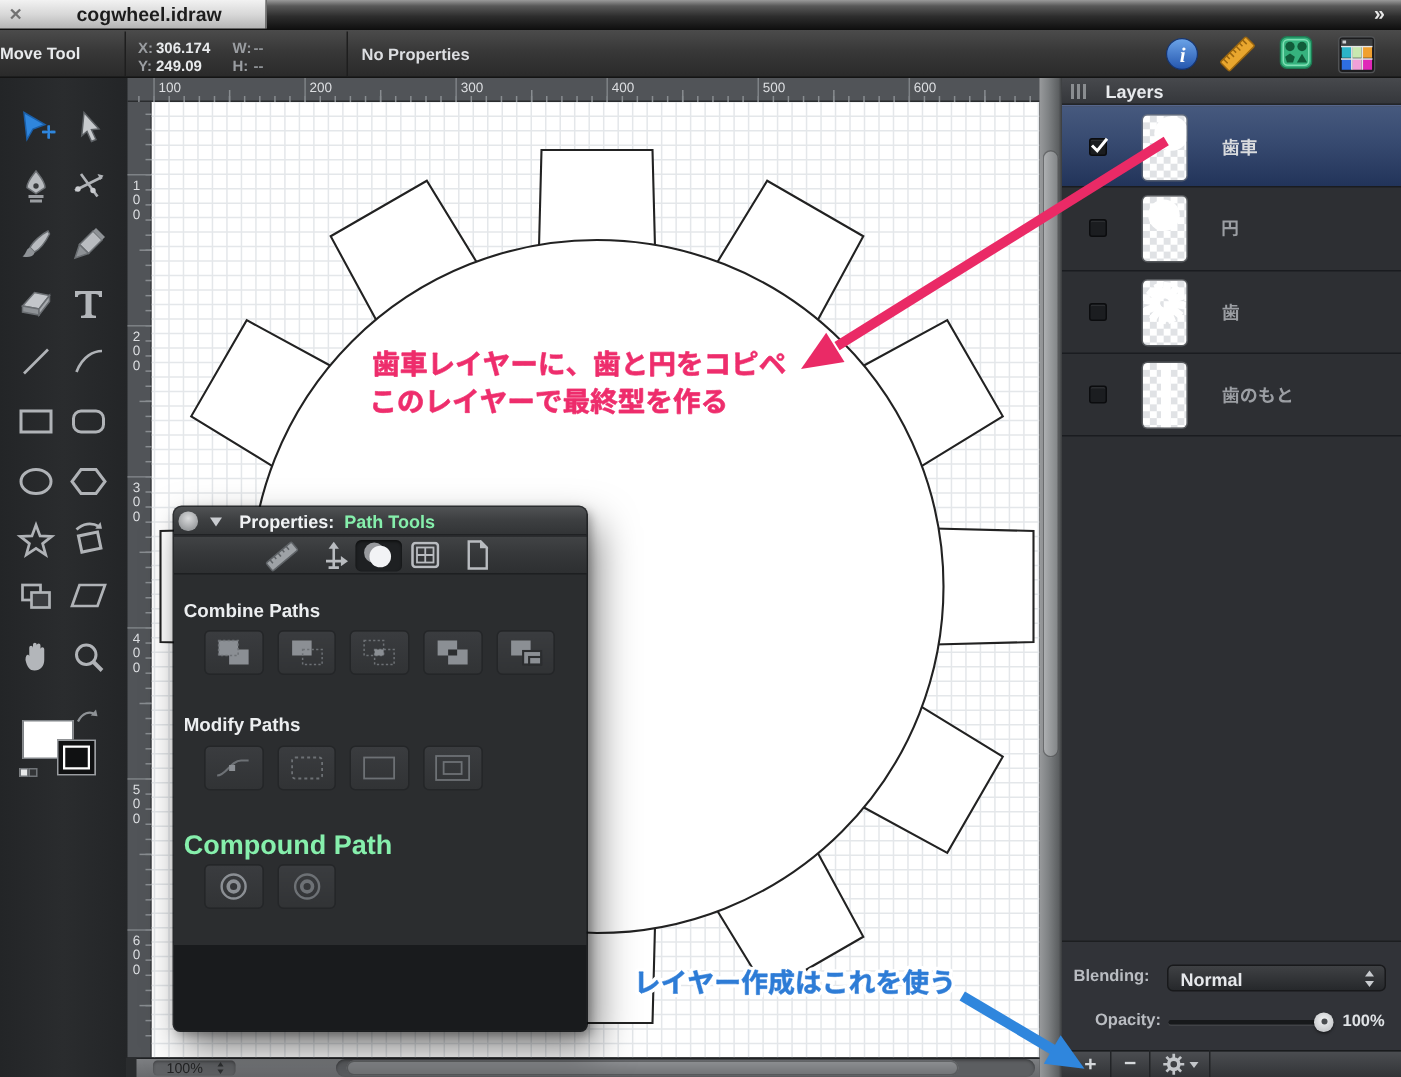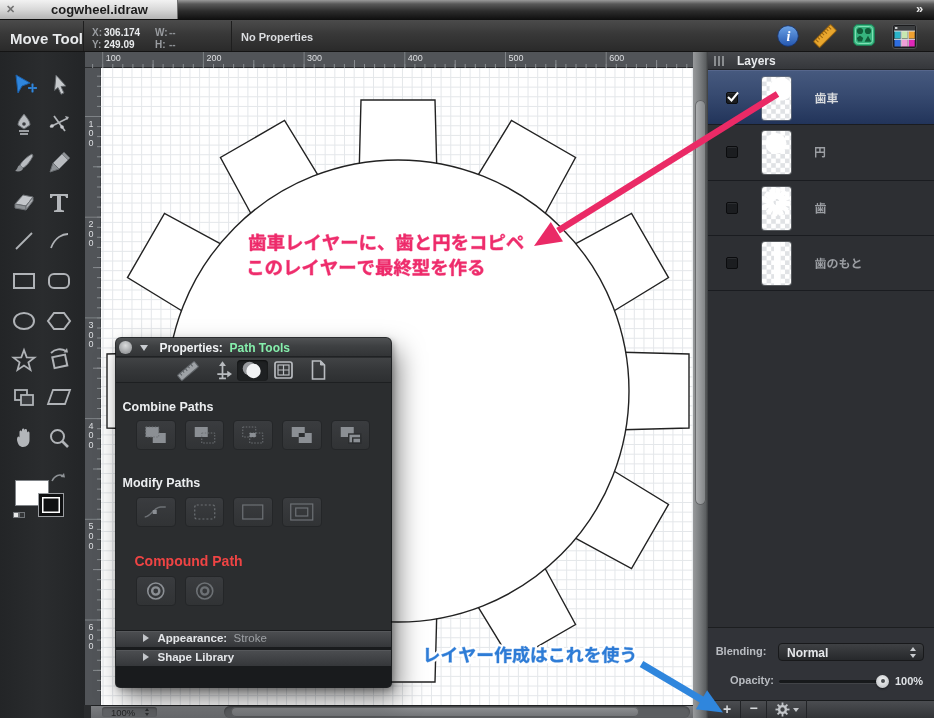--- a/index.html
+++ b/index.html
@@ -8,21 +8,21 @@
 
 <div class="abs" style="left:0;top:0;width:934px;height:20px;background:linear-gradient(180deg,#9a9a9a 0%,#585858 20%,#2d2d2d 55%,#0e0e0e 100%)"></div>
 <div class="abs" style="left:0;top:0;width:178px;height:19px;background:linear-gradient(180deg,#f2f2f2 0%,#d8d8d8 50%,#b4b4b4 100%);border-right:1px solid #6e6e6e"></div>
 <div class="abs" style="left:4px;top:2.5px;width:13px;height:14px;color:#727272;font-size:11px;font-weight:bold;text-align:center">✕</div>
 <div class="abs" style="left:51px;top:2px;font-size:13px;font-weight:bold;color:#1c1c1c">cogwheel.idraw</div>
 <div class="abs" style="left:916px;top:1px;font-size:13px;font-weight:bold;color:#e8e8e8">»</div>
 
 <div class="abs" style="left:0;top:20px;width:934px;height:32px;background:linear-gradient(180deg,#4b4b4b 0%,#383838 45%,#2a2a2a 100%);border-bottom:1px solid #141414"></div>
 <div class="abs" style="left:83px;top:21px;width:1px;height:30px;background:#1e1e1e"></div>
 <div class="abs" style="left:231px;top:21px;width:1px;height:30px;background:#1e1e1e"></div>
-<div class="abs" style="left:0;top:30px;width:83px;text-align:right;font-size:15px;font-weight:bold;color:#e8eaec">Move Tool</div>
+<div class="abs" style="left:0;top:30px;width:83px;text-align:left;font-size:11px;font-weight:bold;color:#e8eaec">Move Tool</div>
 <div class="abs" style="left:92px;top:27px;font-size:10px;font-weight:bold;color:#9a9da1">X:</div>
 <div class="abs" style="left:104px;top:27px;font-size:10px;font-weight:bold;color:#e8eaec">306.174</div>
 <div class="abs" style="left:92px;top:39px;font-size:10px;font-weight:bold;color:#9a9da1">Y:</div>
 <div class="abs" style="left:104px;top:39px;font-size:10px;font-weight:bold;color:#e8eaec">249.09</div>
 <div class="abs" style="left:155px;top:27px;font-size:10px;font-weight:bold;color:#9a9da1">W:</div>
 <div class="abs" style="left:169px;top:27px;font-size:10px;font-weight:bold;color:#8e9296">--</div>
 <div class="abs" style="left:155px;top:39px;font-size:10px;font-weight:bold;color:#9a9da1">H:</div>
 <div class="abs" style="left:169px;top:39px;font-size:10px;font-weight:bold;color:#8e9296">--</div>
 <div class="abs" style="left:241px;top:31px;font-size:11px;font-weight:bold;color:#dcdee1">No Properties</div>
 
@@ -583,21 +583,21 @@
 <div class="abs" style="left:231px;top:706.5px;width:408px;height:10px;background:linear-gradient(180deg,#8e9093,#707275);border-radius:5px;box-shadow:inset 0 0 0 1px rgba(70,72,74,.6)"></div>
 
 <div class="abs" style="left:115.5px;top:338px;width:275.5px;height:348.5px;background:#2b2d2f;border-radius:5px 5px 4px 4px;box-shadow:0 0 0 1px rgba(12,14,16,.85), 7px 12px 26px rgba(0,0,0,.5), 2px 3px 7px rgba(0,0,0,.35)">
   <div style="position:absolute;left:0;top:0;width:275.5px;height:18.5px;background:linear-gradient(180deg,#505254 0%,#3e4042 45%,#323436 100%);border-radius:5px 5px 0 0;border-bottom:1px solid #202224"></div>
   <div style="position:absolute;left:3.5px;top:3px;width:12.5px;height:12.5px;border-radius:50%;background:radial-gradient(circle at 50% 35%,#dadbdc,#828588)"></div>
   <span style="position:absolute;left:24px;top:7px;width:0;height:0;border-top:6px solid #c9ccd0;border-left:4.5px solid transparent;border-right:4.5px solid transparent"></span>
   <div style="position:absolute;left:44px;top:3px;font-size:12px;font-weight:bold;color:#f0f2f4">Properties:&nbsp; <span style="font-weight:bold;color:#86efac">Path Tools</span></div>
   <div style="position:absolute;left:0;top:19.5px;width:275.5px;height:25px;background:linear-gradient(180deg,#414345 0%,#353739 50%,#2d2f31 100%);border-bottom:1px solid #1d1f21"></div>
   <div style="position:absolute;left:7px;top:61.5px;font-size:12.5px;font-weight:bold;color:#eceef0">Combine Paths</div>
   <div style="position:absolute;left:7px;top:138px;font-size:12.5px;font-weight:bold;color:#eceef0">Modify Paths</div>
-  <div style="position:absolute;left:19px;top:215px;font-size:14px;font-weight:bold;color:#ef4444">Compound Path</div>
+  <div style="position:absolute;left:7px;top:215px;font-size:18px;font-weight:bold;color:#86efac">Compound Path</div>
   <div style="position:absolute;left:20.5px;top:81.5px;width:39.5px;height:30px;background:linear-gradient(180deg,#3a3c3f,#313335);border:1px solid #242628;border-radius:4px;box-sizing:border-box"><svg width="37.5" height="28" viewBox="-18.75 -14.0 37.5 28">
         <rect x="-10" y="-8" width="13" height="10" fill="#8b8f94"></rect>
         <rect x="-3" y="-2" width="13" height="10" fill="#8b8f94"></rect>
         <rect x="-10" y="-8" width="13" height="10" fill="none" stroke="#6d7175" stroke-width="1" stroke-dasharray="1.5 1.5"></rect>
       </svg></div>
 <div style="position:absolute;left:69.2px;top:81.5px;width:39.5px;height:30px;background:linear-gradient(180deg,#3a3c3f,#313335);border:1px solid #242628;border-radius:4px;box-sizing:border-box"><svg width="37.5" height="28" viewBox="-18.75 -14.0 37.5 28">
         <rect x="-10" y="-8" width="13" height="10" fill="#8b8f94"></rect>
         <rect x="-3" y="-2" width="13" height="10" fill="none" stroke="#6d7175" stroke-width="1" stroke-dasharray="1.5 1.5"></rect>
       </svg></div>
 <div style="position:absolute;left:117.9px;top:81.5px;width:39.5px;height:30px;background:linear-gradient(180deg,#3a3c3f,#313335);border:1px solid #242628;border-radius:4px;box-sizing:border-box"><svg width="37.5" height="28" viewBox="-18.75 -14.0 37.5 28">
@@ -631,28 +631,20 @@
       </svg></div>
 <div style="position:absolute;left:20.5px;top:238px;width:39.5px;height:30px;background:linear-gradient(180deg,#3a3c3f,#313335);border:1px solid #242628;border-radius:4px;box-sizing:border-box"><svg width="37.5" height="28" viewBox="-18.75 -14.0 37.5 28">
         <circle cx="0" cy="0" r="8" fill="none" stroke="#8b8f94" stroke-width="1.6"></circle>
         <circle cx="0" cy="0" r="3.6" fill="none" stroke="#8b8f94" stroke-width="2.4"></circle>
       </svg></div>
 <div style="position:absolute;left:69.2px;top:238px;width:39.5px;height:30px;background:linear-gradient(180deg,#3a3c3f,#313335);border:1px solid #242628;border-radius:4px;box-sizing:border-box"><svg width="37.5" height="28" viewBox="-18.75 -14.0 37.5 28">
         <circle cx="0" cy="0" r="8" fill="none" stroke="#6d7175" stroke-width="1.6"></circle>
         <circle cx="0" cy="0" r="3.6" fill="none" stroke="#6d7175" stroke-width="2.4"></circle>
       </svg></div>
   <div style="position:absolute;left:0;top:292px;width:275.5px;height:56.5px;background:#191b1d;border-radius:0 0 4px 4px"></div>
-  <div style="position:absolute;left:0px;top:293px;width:275.5px;height:15.5px;background:linear-gradient(180deg,#4b4d50,#35373a);box-sizing:border-box;border-top:1px solid #56585b">
-      <span style="position:absolute;left:27px;top:2.2px;width:0;height:0;border-left:6px solid #c3c6ca;border-top:4.5px solid transparent;border-bottom:4.5px solid transparent"></span>
-      <div style="position:absolute;left:42px;top:0.2px;font-size:11.5px;font-weight:bold;color:#e3e5e8;white-space:nowrap">Appearance: <span style="font-weight:normal;color:#9da0a4">&nbsp;Stroke</span></div>
-    </div>
-  <div style="position:absolute;left:0px;top:312px;width:275.5px;height:15.5px;background:linear-gradient(180deg,#4b4d50,#35373a);box-sizing:border-box;border-top:1px solid #56585b">
-      <span style="position:absolute;left:27px;top:2.2px;width:0;height:0;border-left:6px solid #c3c6ca;border-top:4.5px solid transparent;border-bottom:4.5px solid transparent"></span>
-      <div style="position:absolute;left:42px;top:0.2px;font-size:11.5px;font-weight:bold;color:#e3e5e8;white-space:nowrap">Shape Library</div>
-    </div>
 </div>
 
 <svg style="position:absolute;left:176px;top:360px" width="24" height="22" viewBox="0 0 24 22">
 <g transform="rotate(-40 12 11)">
       <rect x="1" y="7.5" width="22" height="7" rx="1" fill="#9ea2a6" stroke="#5e6266" stroke-width="1"></rect>
 <path d="M4.5 7.5 v3 M8 7.5 v2.3 M11.5 7.5 v3 M15 7.5 v2.3 M18.5 7.5 v3" stroke="#5e6266" stroke-width="1"></path>
     </g>
   </svg>
 <svg style="position:absolute;left:213px;top:361px" width="19" height="21" viewBox="0 0 22 24">
 <path d="M 11 3 L 11 20 M 5 15 L 18 15" stroke="#b9bcc0" stroke-width="2"></path>

